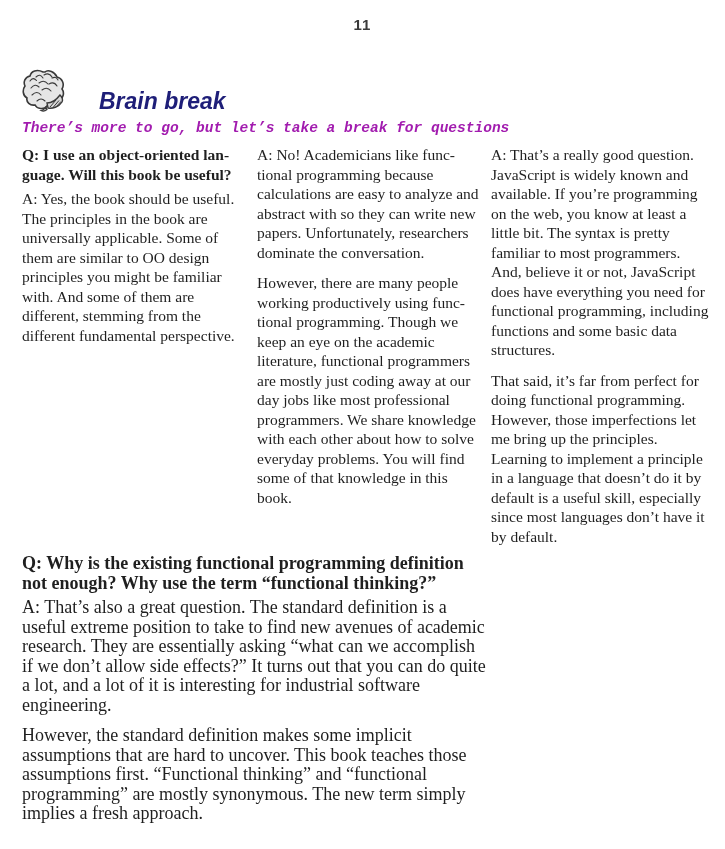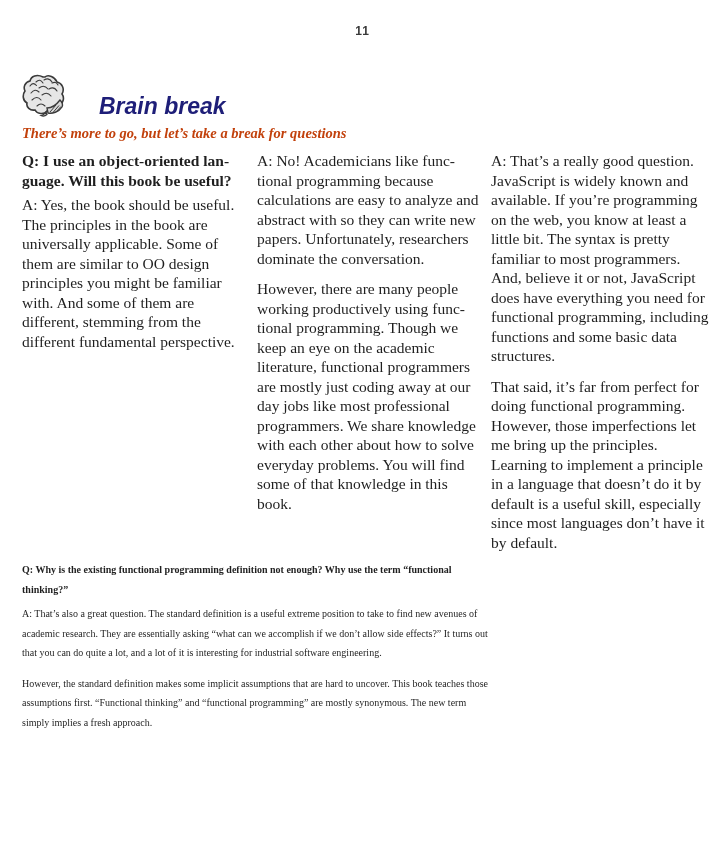--- a/index.html
+++ b/index.html
@@ -6,65 +6,65 @@
   html,body { background:#ffffff; }
   .page {
     position:relative;
     width:725px; height:849px;
     background:#ffffff;
     font-family:"Liberation Serif", serif;
     color:#1f1f1f;
     overflow:hidden;
   }
   .page-number {
-    padding-top:24px;
+    padding-top:16px;
     text-align:center;
     font-family:"Liberation Sans", sans-serif;
-    font-size:12px;
+    font-size:15px;
     font-weight:bold;
     color:#3a3a3a;
     letter-spacing:1px;
   }
   .header { margin:36px 22px 0 22px; }
   .title-row { display:flex; align-items:flex-end; }
   .brain-icon { flex:0 0 auto; margin-right:3px; }
   .page-title {
     font-family:"Liberation Sans", sans-serif;
     font-style:italic;
     font-weight:bold;
     font-size:23px;
     color:#1e1e78;
     line-height:1;
     padding-bottom:4px;
     margin-left:28px;
   }
   .page-subtitle {
     margin-top:3px;
-    font-family:Liberation Serif, serif;
+    font-family:Liberation Mono, monospace;
     font-style:italic;
     font-weight:bold;
     font-size:14.5px;
-    color:#c2410c;
+    color:#a21caf;
   }
   .columns {
     display:flex;
     margin:9px 16px 0 22px;
   }
   .col { font-size:15.5px; line-height:19.5px; }
   .col-1 { width:226px; margin-right:9px; }
   .col-2 { width:222px; margin-right:12px; }
   .col-3 { width:218px; }
   .q { font-weight:bold; margin-bottom:5px; }
   .q-gap { margin-bottom:14px; }
   .a { margin-bottom:11px; }
   .a:last-child { margin-bottom:0; }
   .bottom {
     margin:8px 32px 0 22px;
     width:467px;
-    font-size:10px;
+    font-size:18px;
     line-height:19.5px;
   }
   .hyph { -webkit-hyphens:manual; hyphens:manual; }
 </style>
 </head>
 <body>
 
 <div class="page">
 
   <div class="page-number">11</div>

